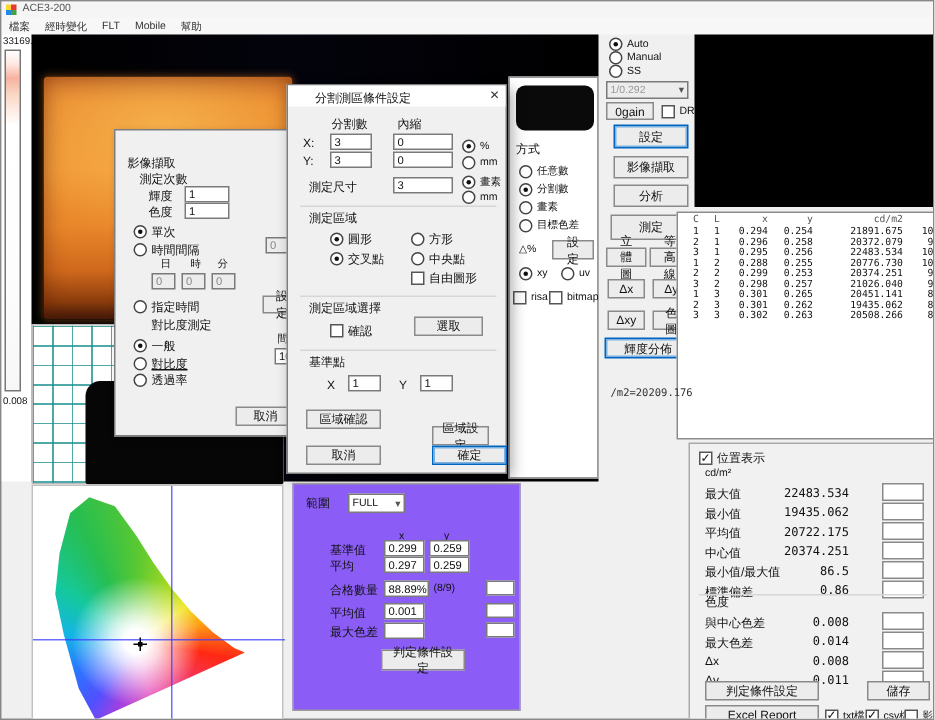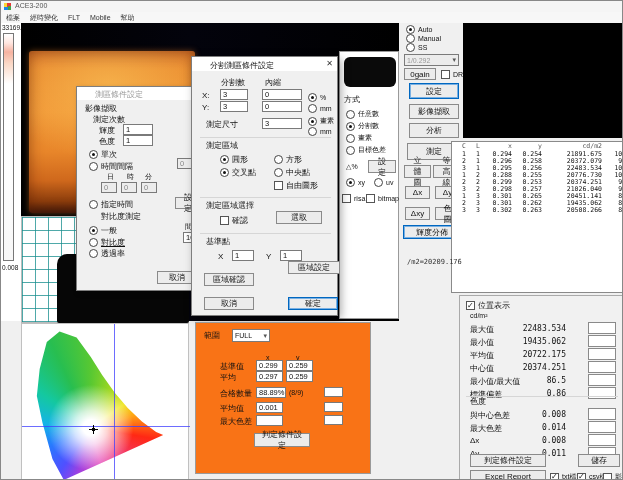--- a/index.html
+++ b/index.html
@@ -135,23 +135,20 @@
         <span class="cb"></span>
         <span>risa</span>
       </div>
     <div class="opt f7" style="left:26px;top:142px;">
         <span class="cb"></span>
         <span>bitmap</span>
       </div>
   </div>
 
   <div class="dlg dlg-inactive" style="left:75px;top:85px;width:126px;height:205px;box-shadow:2px 2px 5px rgba(0,0,0,.25);">
-    <div class="tbar">
-        <span>測區條件設定</span>
-      </div>
     <div class="lbl" style="left:8px;top:18px;">影像擷取</div>
     <div class="lbl" style="left:16px;top:29px;">測定次數</div>
     <div class="lbl" style="left:22px;top:40px;">輝度</div>
     <div class="tb" style="left:46px;top:37px;width:30px;height:11px;">1</div>
     <div class="lbl" style="left:22px;top:51px;">色度</div>
     <div class="tb" style="left:46px;top:48px;width:30px;height:11px;">1</div>
     <div class="opt" style="left:12px;top:62px;">
         <span class="rd on"></span>
         <span>單次</span>
       </div>
@@ -249,21 +246,21 @@
         <span>確認</span>
       </div>
     <button class="btn" style="left:84px;top:154px;width:46px;height:13px;">選取</button>
     <div class="hr" style="left:8px;top:176px;width:131px;"></div>
     <div class="lbl" style="left:14px;top:181px;">基準點</div>
     <div class="lbl" style="left:26px;top:196px;">X</div>
     <div class="tb" style="left:40px;top:193px;width:22px;height:11px;">1</div>
     <div class="lbl" style="left:74px;top:196px;">Y</div>
     <div class="tb" style="left:88px;top:193px;width:22px;height:11px;">1</div>
     <button class="btn" style="left:12px;top:216px;width:50px;height:13px;">區域確認</button>
-    <button class="btn" style="left:96px;top:204px;width:52px;height:13px;">區域設定</button>
+    <button class="btn" style="left:96px;top:227px;width:38px;height:13px;">區域設定</button>
     <button class="btn" style="left:12px;top:240px;width:50px;height:13px;">取消</button>
     <button class="btn focus" style="left:96px;top:240px;width:50px;height:13px;">確定</button>
   </div>
 
   <div class="opt f7" style="left:405px;top:24px;">
       <span class="rd on"></span>
       <span>Auto</span>
     </div>
   <div class="opt f7" style="left:405px;top:33px;">
       <span class="rd"></span>
@@ -456,21 +453,21 @@
     <div class="opt f7" style="left:117px;top:176px;">
         <span class="cb on"></span>
         <span>csv檔</span>
       </div>
     <div class="opt f7" style="left:143px;top:176px;">
         <span class="cb"></span>
         <span>影像檔</span>
       </div>
   </div>
 
-  <div class="win" style="left:194px;top:321px;width:176px;height:152px;background:#f97316;">
+  <div class="win" style="left:194px;top:321px;width:152px;height:152px;background:#8b5cf6;">
     <div class="lbl" style="left:8px;top:9px;">範圍</div>
     <div class="dd" style="left:36px;top:6px;width:38px;height:13px;">
       <span>FULL</span>
         <span class="chev"></span>
     </div>
     <div class="lbl f7" style="left:70px;top:31px;">x</div>
     <div class="lbl f7" style="left:100px;top:31px;">y</div>
     <div class="lbl" style="left:24px;top:40px;">基準值</div>
     <div class="tb" style="left:60px;top:37px;width:27px;height:11px;">0.299</div>
     <div class="tb" style="left:90px;top:37px;width:27px;height:11px;">0.259</div>

